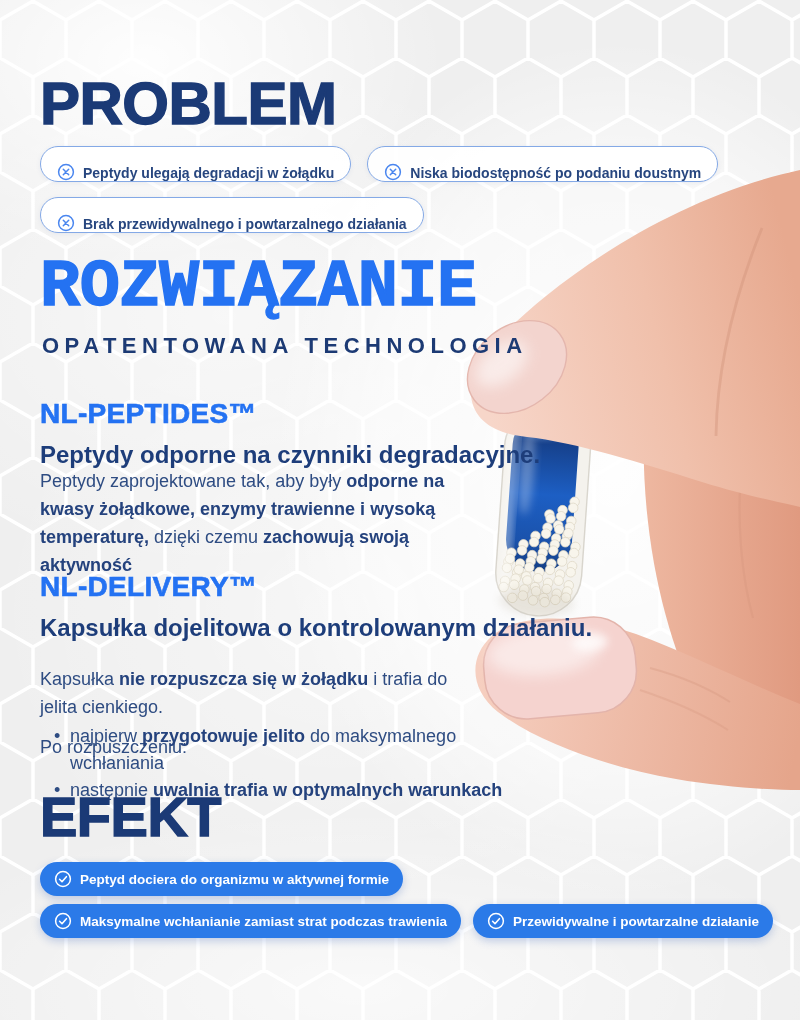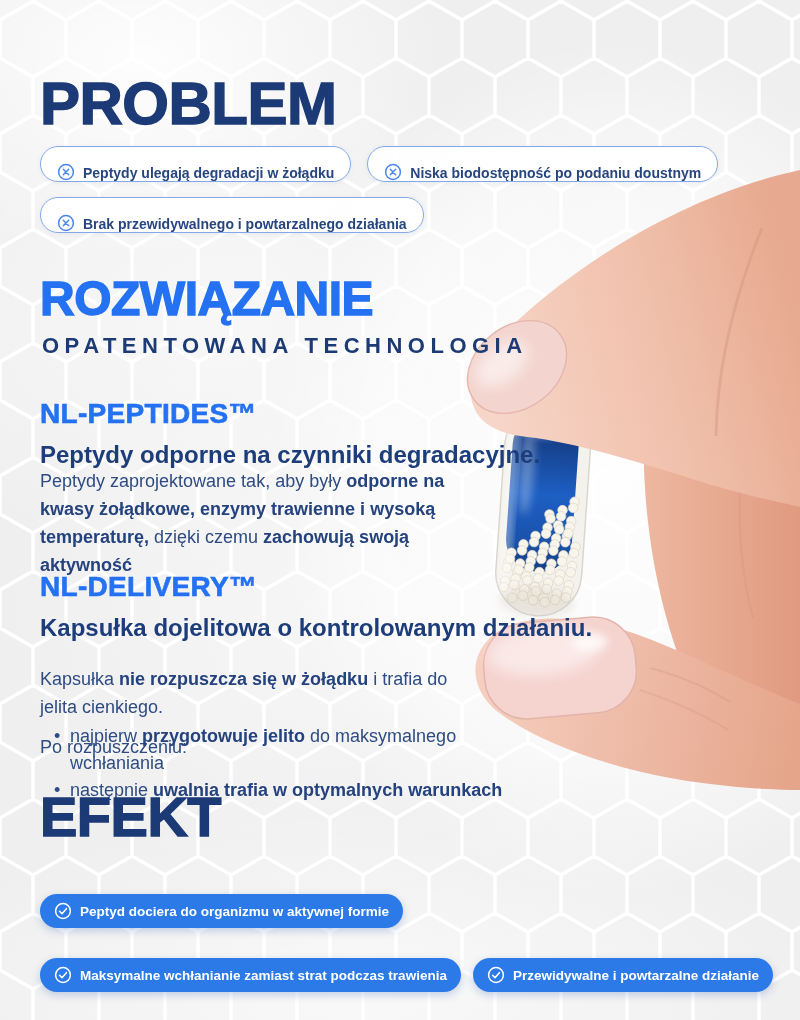--- a/index.html
+++ b/index.html
@@ -8,42 +8,42 @@
   .layer{position:absolute;top:0;left:0;}
   .wash{position:absolute;inset:0;pointer-events:none;background:
     radial-gradient(ellipse 420px 280px at 18% 6%, rgba(255,255,255,.92), rgba(255,255,255,0) 72%),
     radial-gradient(ellipse 520px 360px at 28% 31%, rgba(255,255,255,.55), rgba(255,255,255,0) 72%),
     radial-gradient(ellipse 480px 420px at 42% 60%, rgba(255,255,255,.45), rgba(255,255,255,0) 72%),
     radial-gradient(ellipse 640px 240px at 45% 97%, rgba(255,255,255,.65), rgba(255,255,255,0) 75%);}
   .content{position:absolute;inset:0;}
   .big-title{position:absolute;left:40px;margin:0;line-height:1;font-weight:bold;
              letter-spacing:-.5px;-webkit-text-stroke:1.4px currentColor;color:#1b3a76;}
   #t-problem{top:74px;font-size:60px;}
-  #t-solution{top:275px;font-size:48px;color:#2472f2;}
+  #t-solution{top:254px;font-size:67px;color:#2472f2;font-family:Liberation Mono, monospace;}
   #t-efekt{top:789px;font-size:56px;}
   .subtitle{position:absolute;left:42px;top:333px;font-size:22px;font-weight:bold;
             letter-spacing:5.5px;color:#1c3a74;}
   .sec-head{position:absolute;left:40px;margin:0;font-size:28px;font-weight:bold;color:#2472f2;
             -webkit-text-stroke:.6px currentColor;letter-spacing:.3px;}
   #h-peptides{top:398px;}
   #h-delivery{top:571px;}
   .lead{position:absolute;left:40px;font-size:24px;font-weight:bold;color:#1d3d7a;}
   #lead-peptides{top:441px;}
   #lead-delivery{top:614px;}
   .body-text{position:absolute;left:40px;font-size:18px;line-height:1.55;color:#2e4c82;}
   #body-peptides{top:450px;width:462px;}
   #body-delivery{top:648px;width:430px;}
   #after-label{top:716px;width:430px;}
   .bullets{position:absolute;left:40px;top:723px;width:480px;font-size:18px;line-height:1.5;color:#2e4c82;}
   .bullet{position:relative;padding-left:30px;}
   .bullet::before{content:"•";position:absolute;left:14px;color:#2e4c82;}
   .body-text b,.bullet b{font-weight:bold;color:#24427d;}
   .pill-rows{position:absolute;left:40px;width:740px;display:flex;flex-direction:column;gap:15px;}
   #problem-pills{top:146px;}
-  #effect-pills{top:894px;gap:30px;}
+  #effect-pills{top:862px;gap:8px;}
   .pill-row{display:flex;gap:16px;}
   .ppill{display:inline-flex;align-items:flex-end;gap:8px;height:34px;padding:0 16px;
          border:1.4px solid #84a9e6;border-radius:18px;background:rgba(255,255,255,.92);
          color:#27467f;font-weight:bold;font-size:14px;white-space:nowrap;
          box-shadow:0 1px 5px rgba(40,70,140,.07);}
   .epill{display:inline-flex;align-items:center;gap:8px;height:34px;padding:0 14px;
          border-radius:18px;background:#2b7ae8;color:#ffffff;font-weight:bold;font-size:13.5px;
          white-space:nowrap;box-shadow:0 3px 8px rgba(30,80,180,.25);}
   .icon{flex:0 0 auto;display:block;}
 </style>

